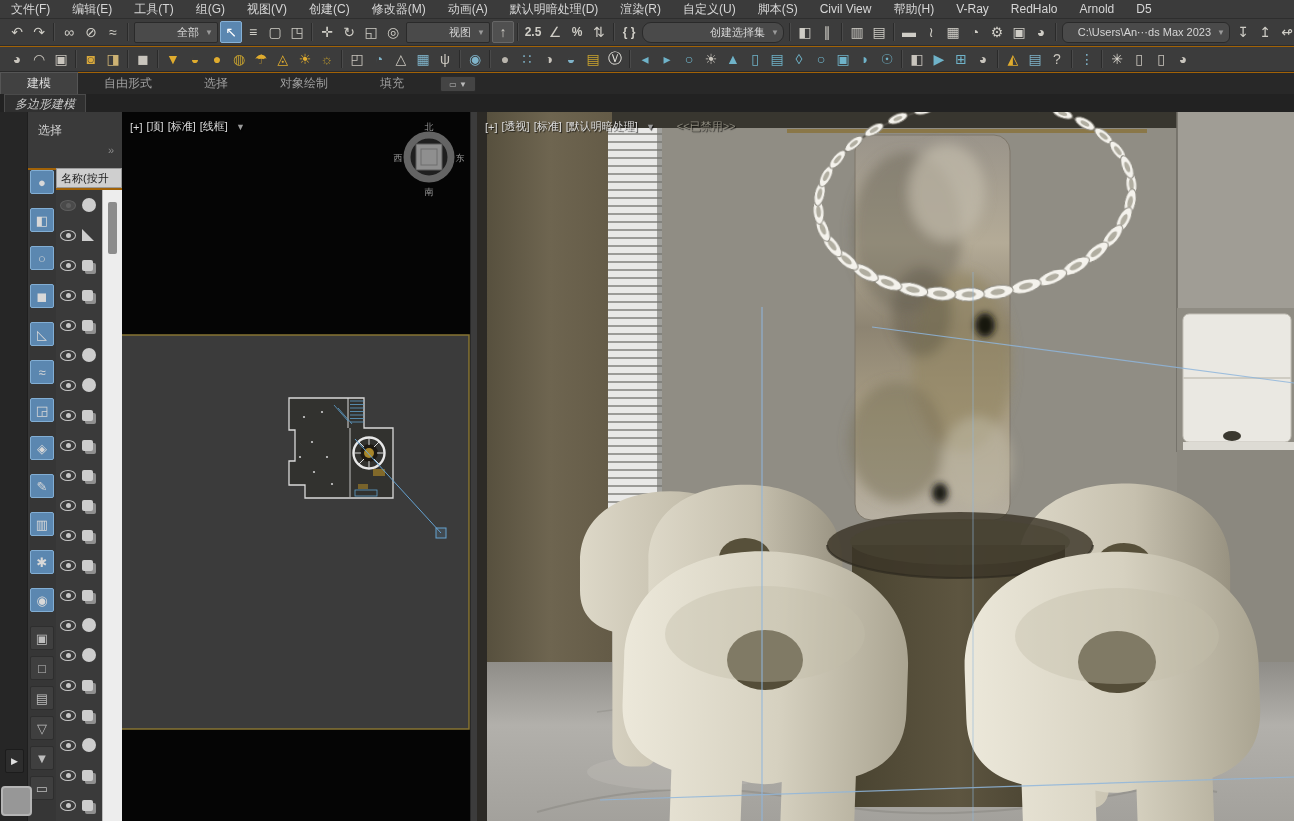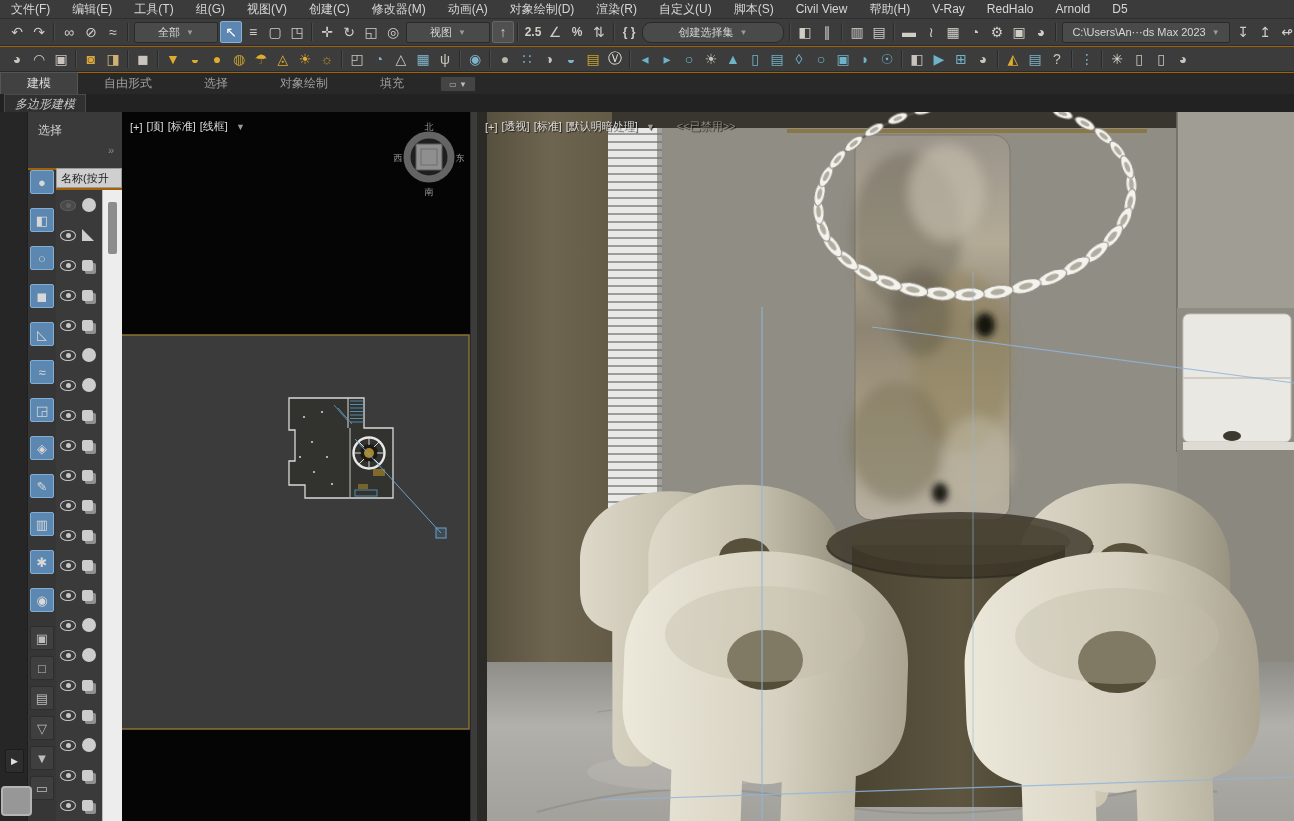--- a/index.html
+++ b/index.html
@@ -16,21 +16,21 @@
   .toolbar2{position:absolute;left:0;top:47px;width:100%;height:25px;background:#3c3c3c;
             border-bottom:1px solid #2a2a2a;display:flex;align-items:center;padding-left:6px;box-sizing:border-box;}
   .tb-icon{width:22px;height:22px;display:flex;align-items:center;justify-content:center;
            font-size:14px;color:#cfcdc6;border-radius:2px;flex:0 0 auto;cursor:default;}
   .tb-icon.small{font-size:12px;font-weight:bold;}
   .tb-icon.active{background:#5b87b0;border:1px solid #86b1d6;color:#fff;box-sizing:border-box;}
   .tb-icon.pressed{background:#505050;border:1px solid #666;box-sizing:border-box;}
   .tb-sep{width:1px;height:18px;background:#2a2a2a;border-right:1px solid #4a4a4a;margin:0 3px;flex:0 0 auto;}
   .tb-dd{height:19px;background:#4a4a4a;border:1px solid #2a2a2a;border-radius:2px;display:flex;
          align-items:center;font-size:11px;color:#d6d6d6;padding:0 4px;margin:0 2px;flex:0 0 auto;
-         justify-content:center;cursor:default;}
+         justify-content:flex-end;cursor:default;}
   .tb-dd .arr{color:#9a9a9a;font-size:8px;margin-left:6px;}
   .t2-icon{width:22px;height:22px;display:flex;align-items:center;justify-content:center;
            font-size:14px;border-radius:2px;flex:0 0 auto;cursor:default;}
   
   .ribbon-tabs{position:absolute;left:0;top:73px;width:100%;height:21px;background:#282828;
                display:flex;align-items:flex-end;font-size:12px;}
   .rtab{padding:2px 26px;color:#9f9f9f;cursor:default;}
   .rtab.active{background:#414141;color:#dcdcdc;border:1px solid #555;border-bottom:none;}
   .ribbon-cfg{margin-left:10px;margin-bottom:2px;width:34px;height:14px;background:#444;border:1px solid #2a2a2a;
               border-radius:2px;color:#bbb;font-size:8px;display:flex;align-items:center;justify-content:center;gap:3px;}
@@ -88,21 +88,21 @@
 
   <div class="menubar">
       <span class="menu-item">文件(F)</span>
       <span class="menu-item">编辑(E)</span>
       <span class="menu-item">工具(T)</span>
       <span class="menu-item">组(G)</span>
       <span class="menu-item">视图(V)</span>
       <span class="menu-item">创建(C)</span>
       <span class="menu-item">修改器(M)</span>
       <span class="menu-item">动画(A)</span>
-      <span class="menu-item">对象绘制(D)</span>
+      <span class="menu-item">默认明暗处理(D)</span>
       <span class="menu-item">渲染(R)</span>
       <span class="menu-item">自定义(U)</span>
       <span class="menu-item">脚本(S)</span>
       <span class="menu-item">Civil View</span>
       <span class="menu-item">帮助(H)</span>
       <span class="menu-item">V-Ray</span>
       <span class="menu-item">RedHalo</span>
       <span class="menu-item">Arnold</span>
       <span class="menu-item">D5</span>
     </div>
@@ -152,21 +152,21 @@
       <span class="tb-icon">▤</span>
       <span class="tb-sep"></span>
       <span class="tb-icon">▬</span>
       <span class="tb-icon">≀</span>
       <span class="tb-icon">▦</span>
       <span class="tb-icon">◔</span>
       <span class="tb-icon">⚙</span>
       <span class="tb-icon">▣</span>
       <span class="tb-icon">◕</span>
       <span class="tb-sep"></span>
-      <span class="tb-dd" style="width: 158px;">
+      <span class="tb-dd" style="width: 158px; border-radius: 6px;">
         <span>C:\Users\An⋯ds Max 2023</span>
         <span class="arr">▼</span>
       </span>
       <span class="tb-icon">↧</span>
       <span class="tb-icon">↥</span>
       <span class="tb-icon">↫</span>
     </div>
 
   <div class="toolbar2">
       <span class="t2-icon" style="color: rgb(201, 197, 189);">◕</span>

